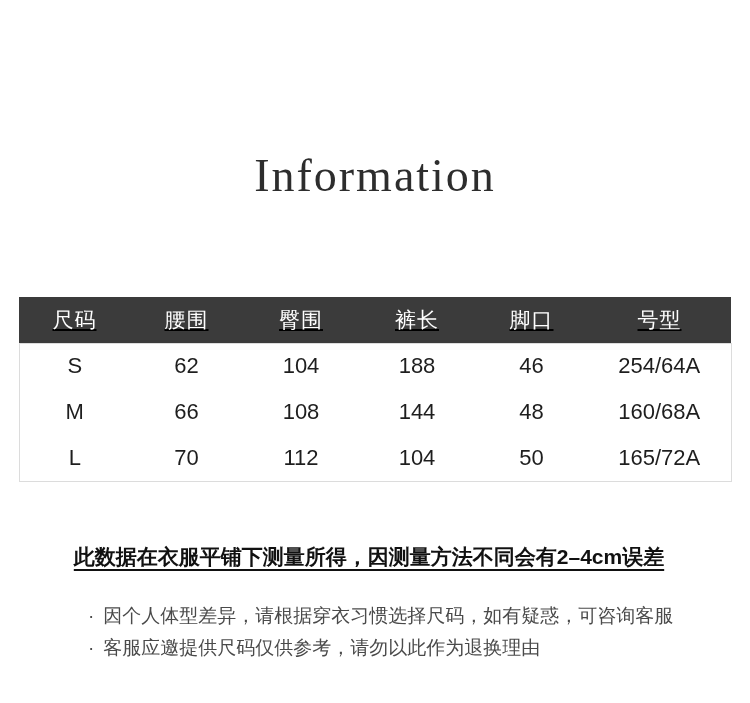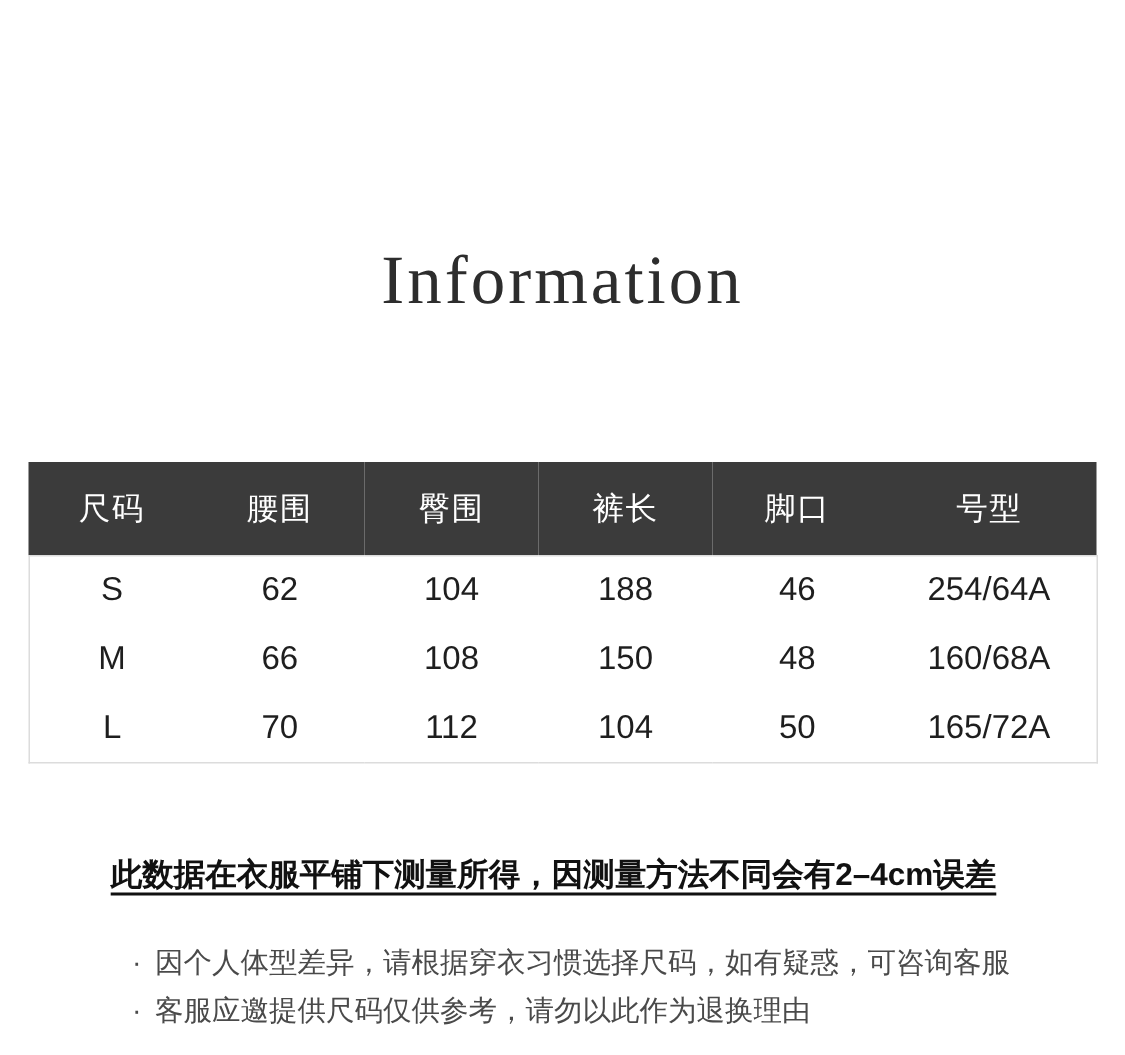--- a/index.html
+++ b/index.html
@@ -13,21 +13,20 @@
     width: 750px;
     height: 703px;
     margin: 0 auto;
     background: var(--page-bg, #ffffff);
     overflow: hidden;
   }
   
   .info-header {
     padding-top: 150px;
     text-align: center;
-    margin-top: 11px;
   }
   .info-title {
     margin: 0;
     font-family: "Liberation Serif", "DejaVu Serif", serif;
     font-weight: 400;
     font-size: 46px;
     line-height: 52px;
     letter-spacing: 2px;
     color: var(--title-text, #2d2d2d);
   }
@@ -40,22 +39,23 @@
   }
   
   .size-table {
     width: 712px;
     margin: 95px auto 0 auto;
     border-collapse: collapse;
     table-layout: fixed;
     text-align: center;
   }
   .size-table thead tr {
-    height: 62px;
+    height: 46px;
     background: var(--header-bg, #3b3b3b);
+    text-decoration: underline;
   }
   .size-table th {
     font-weight: 400;
     font-size: 21px;
     color: var(--header-text, #ffffff);
     letter-spacing: 1px;
   }
   .size-table tbody {
     border: 1px solid var(--table-border, #dcdcdc);
   }
@@ -129,21 +129,21 @@
         <td>62</td>
         <td>104</td>
         <td>188</td>
         <td>46</td>
         <td>254/64A</td>
       </tr>
       <tr>
         <td>M</td>
         <td>66</td>
         <td>108</td>
-        <td>150</td>
+        <td>144</td>
         <td>48</td>
         <td>160/68A</td>
       </tr>
       <tr>
         <td>L</td>
         <td>70</td>
         <td>112</td>
         <td>104</td>
         <td>50</td>
         <td>165/72A</td>

